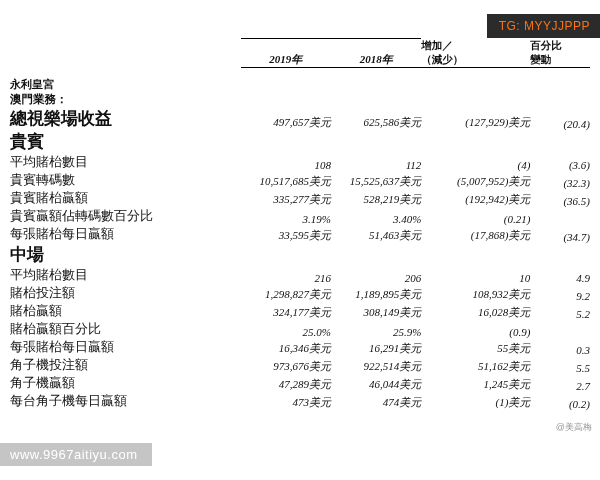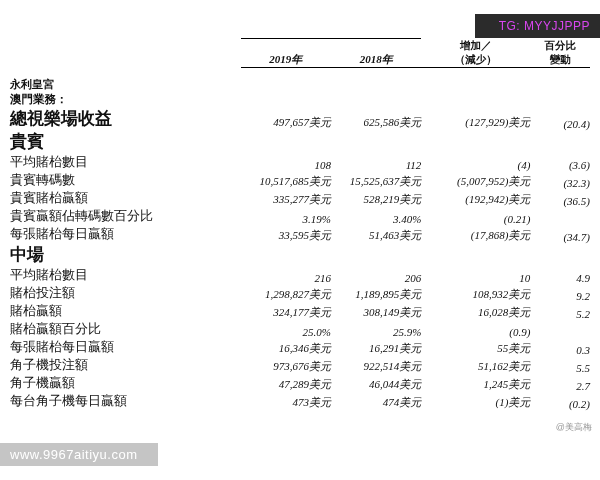--- a/index.html
+++ b/index.html
@@ -14,37 +14,37 @@
     color: #111111;
     position: relative;
     overflow: hidden;
   }
 
   .badge {
     position: absolute;
     top: 14px;
     right: 0;
     background: #2b2b2b;
-    color: #d946ef;
+    color: #f97316;
     font-family: "Liberation Sans", sans-serif;
     font-size: 12px;
     letter-spacing: 0.5px;
-    padding: 5px 10px 5px 24px;
+    padding: 5px 10px 5px 12px;
   }
 
   .watermark {
     position: absolute;
     left: 0;
     bottom: 14px;
     background: rgba(150,150,150,0.55);
     color: #ffffff;
     font-family: "Liberation Sans", sans-serif;
     font-size: 13px;
     letter-spacing: 0.5px;
-    padding: 4px 20px 4px 10px;
+    padding: 4px 14px 4px 10px;
   }
 
   .corner-mark {
     position: absolute;
     right: 8px;
     bottom: 46px;
     color: #9a9a9a;
     font-family: "Liberation Sans", sans-serif;
     font-size: 9px;
   }
@@ -81,21 +81,21 @@
   }
   .hdr-year {
     text-align: center;
     font-weight: bold;
     font-style: italic;
     font-size: 11px;
     padding-top: 3px;
     padding-bottom: 3px;
   }
   .hdr-small {
-    text-align: center;
+    text-align: left;
     font-weight: bold;
     font-size: 10.5px;
     line-height: 1.35;
     margin-top: 25px;
   }
   .hdr-underline { border-bottom: 1px solid #000; }
 
   .spacer td { height: 9px; }
 
   .sect {

